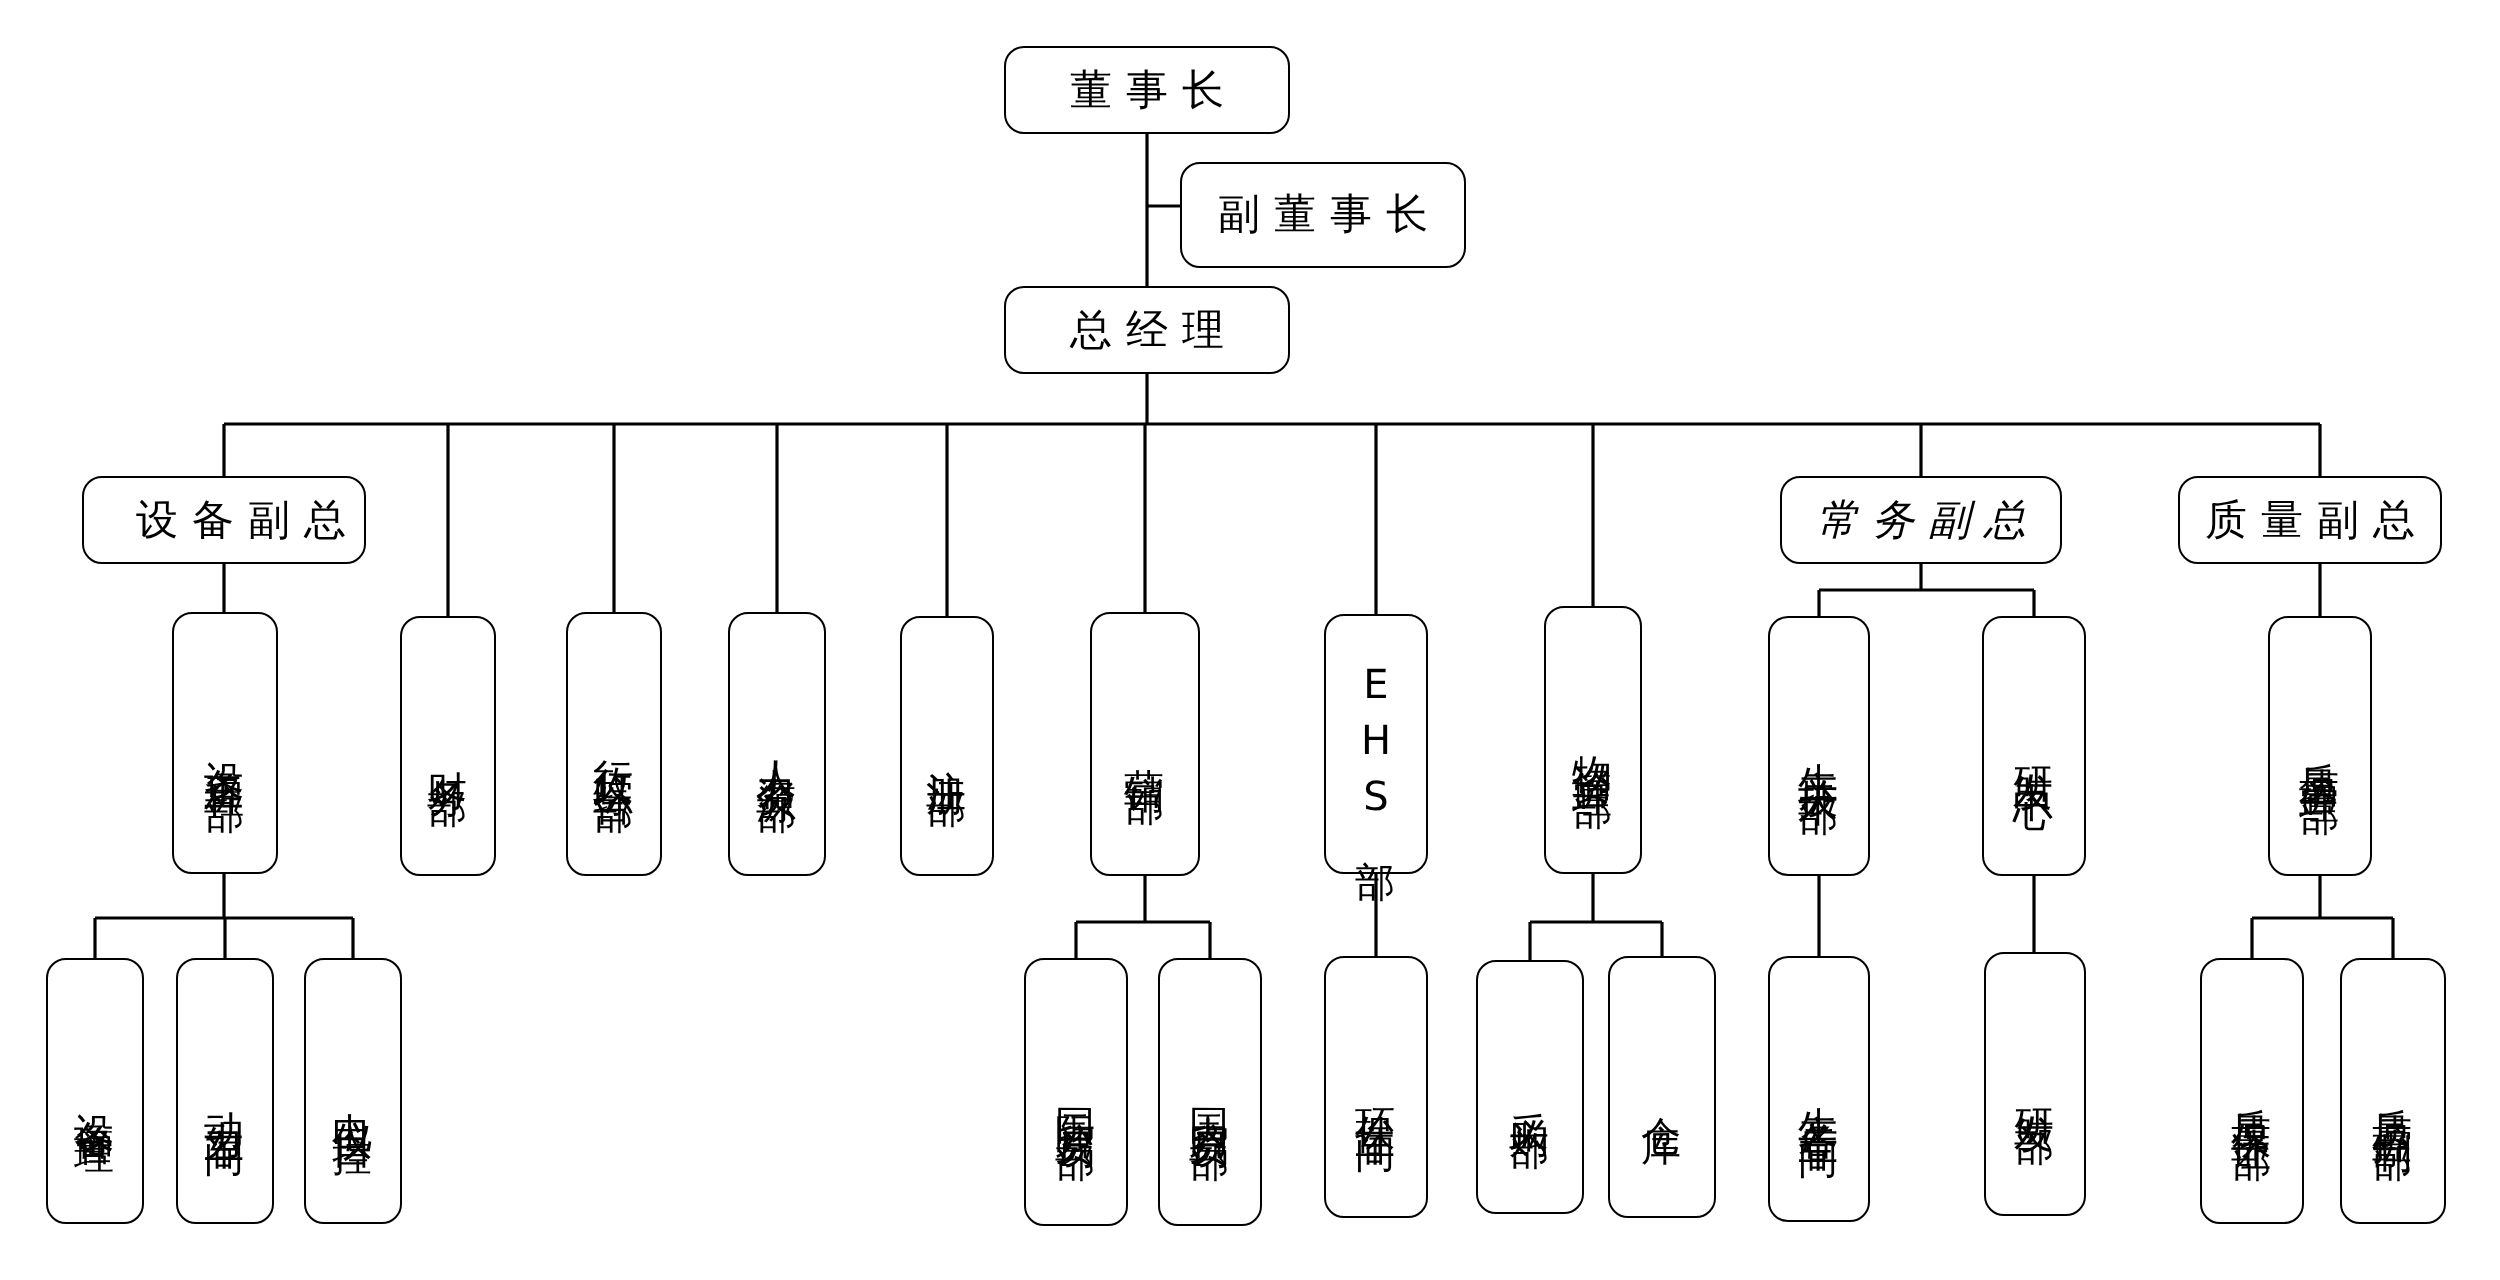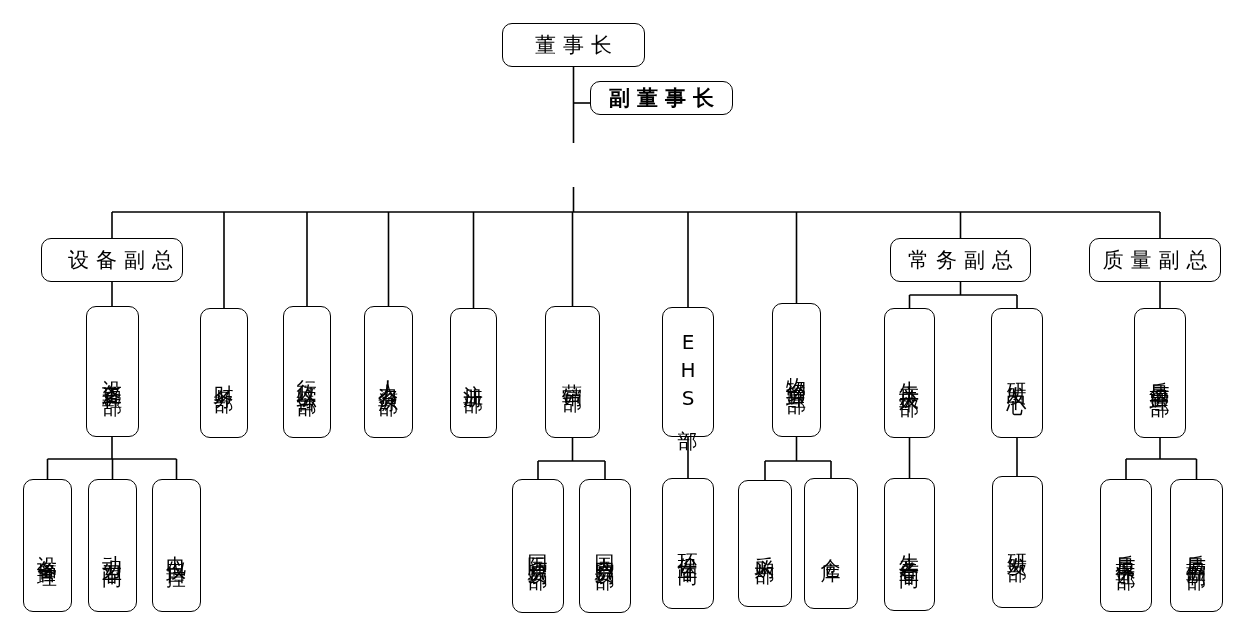--- a/index.html
+++ b/index.html
@@ -101,24 +101,25 @@
 
     <line x1="1160" y1="282" x2="1160" y2="308"></line>
 
     <line x1="1160" y1="438" x2="1160" y2="459"></line>
     <line x1="1126" y1="459" x2="1196.5" y2="459"></line>
     <line x1="1126" y1="459" x2="1126" y2="479"></line>
     <line x1="1196.5" y1="459" x2="1196.5" y2="479"></line>
   </svg>
 
   <div class="node h" style="left:502px; top:23px;  width:143px; height:44px;">董事长</div>
-  <div class="node h" style="left:590px; top:81px;  width:143px; height:34px;font-weight:bold;">副董事长</div>
+  <div class="node h" style="left:590px; top:81px;  width:143px; height:53px;">副董事长</div>
+  <div class="node h" style="left:502px; top:143px; width:143px; height:44px;">总经理</div>
 
   <div class="node h" style="left:41px;   top:238px; width:142px; height:44px;padding-left:24px;">设备副总</div>
-  <div class="node h" style="left:890px;  top:238px; width:141px; height:44px;">常务副总</div>
+  <div class="node h" style="left:890px;  top:238px; width:141px; height:44px;font-style:italic;">常务副总</div>
   <div class="node h" style="left:1089px; top:238px; width:132px; height:44px;">质量副总</div>
 
   <div class="node v" style="left:86px;   top:306px; width:53px; height:131px;">设备工程部</div>
   <div class="node v" style="left:200px;  top:308px; width:48px; height:130px;">财务部</div>
   <div class="node v" style="left:283px;  top:306px; width:48px; height:132px;">行政综合部</div>
   <div class="node v" style="left:364px;  top:306px; width:49px; height:132px;">人力资源部</div>
   <div class="node v" style="left:450px;  top:308px; width:47px; height:130px;">注册部</div>
   <div class="node v" style="left:545px;  top:306px; width:55px; height:132px;">营销部</div>
   <div class="node v" style="left:662px;  top:307px; width:52px; height:130px;">EHS部</div>
   <div class="node v" style="left:772px;  top:303px; width:49px; height:134px;">物资管理部</div>

